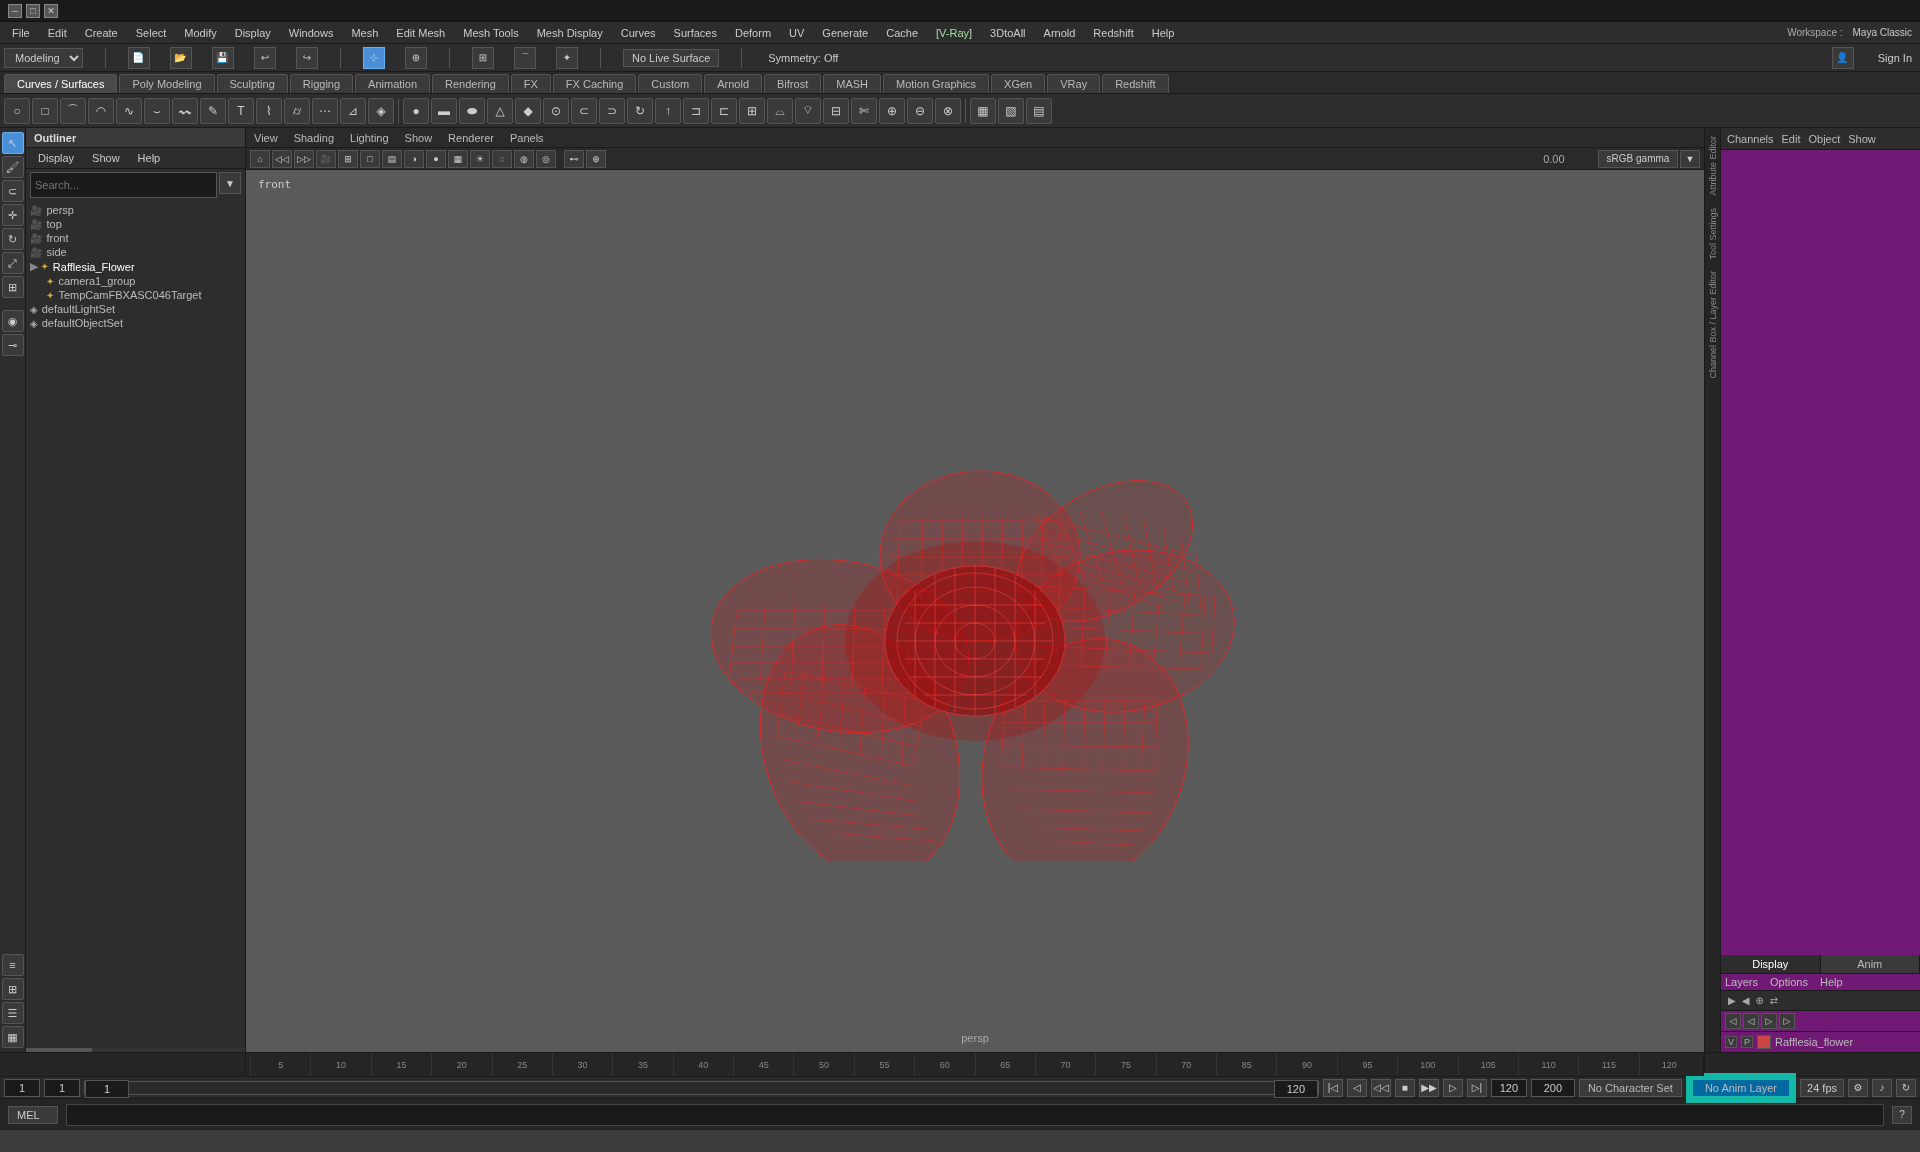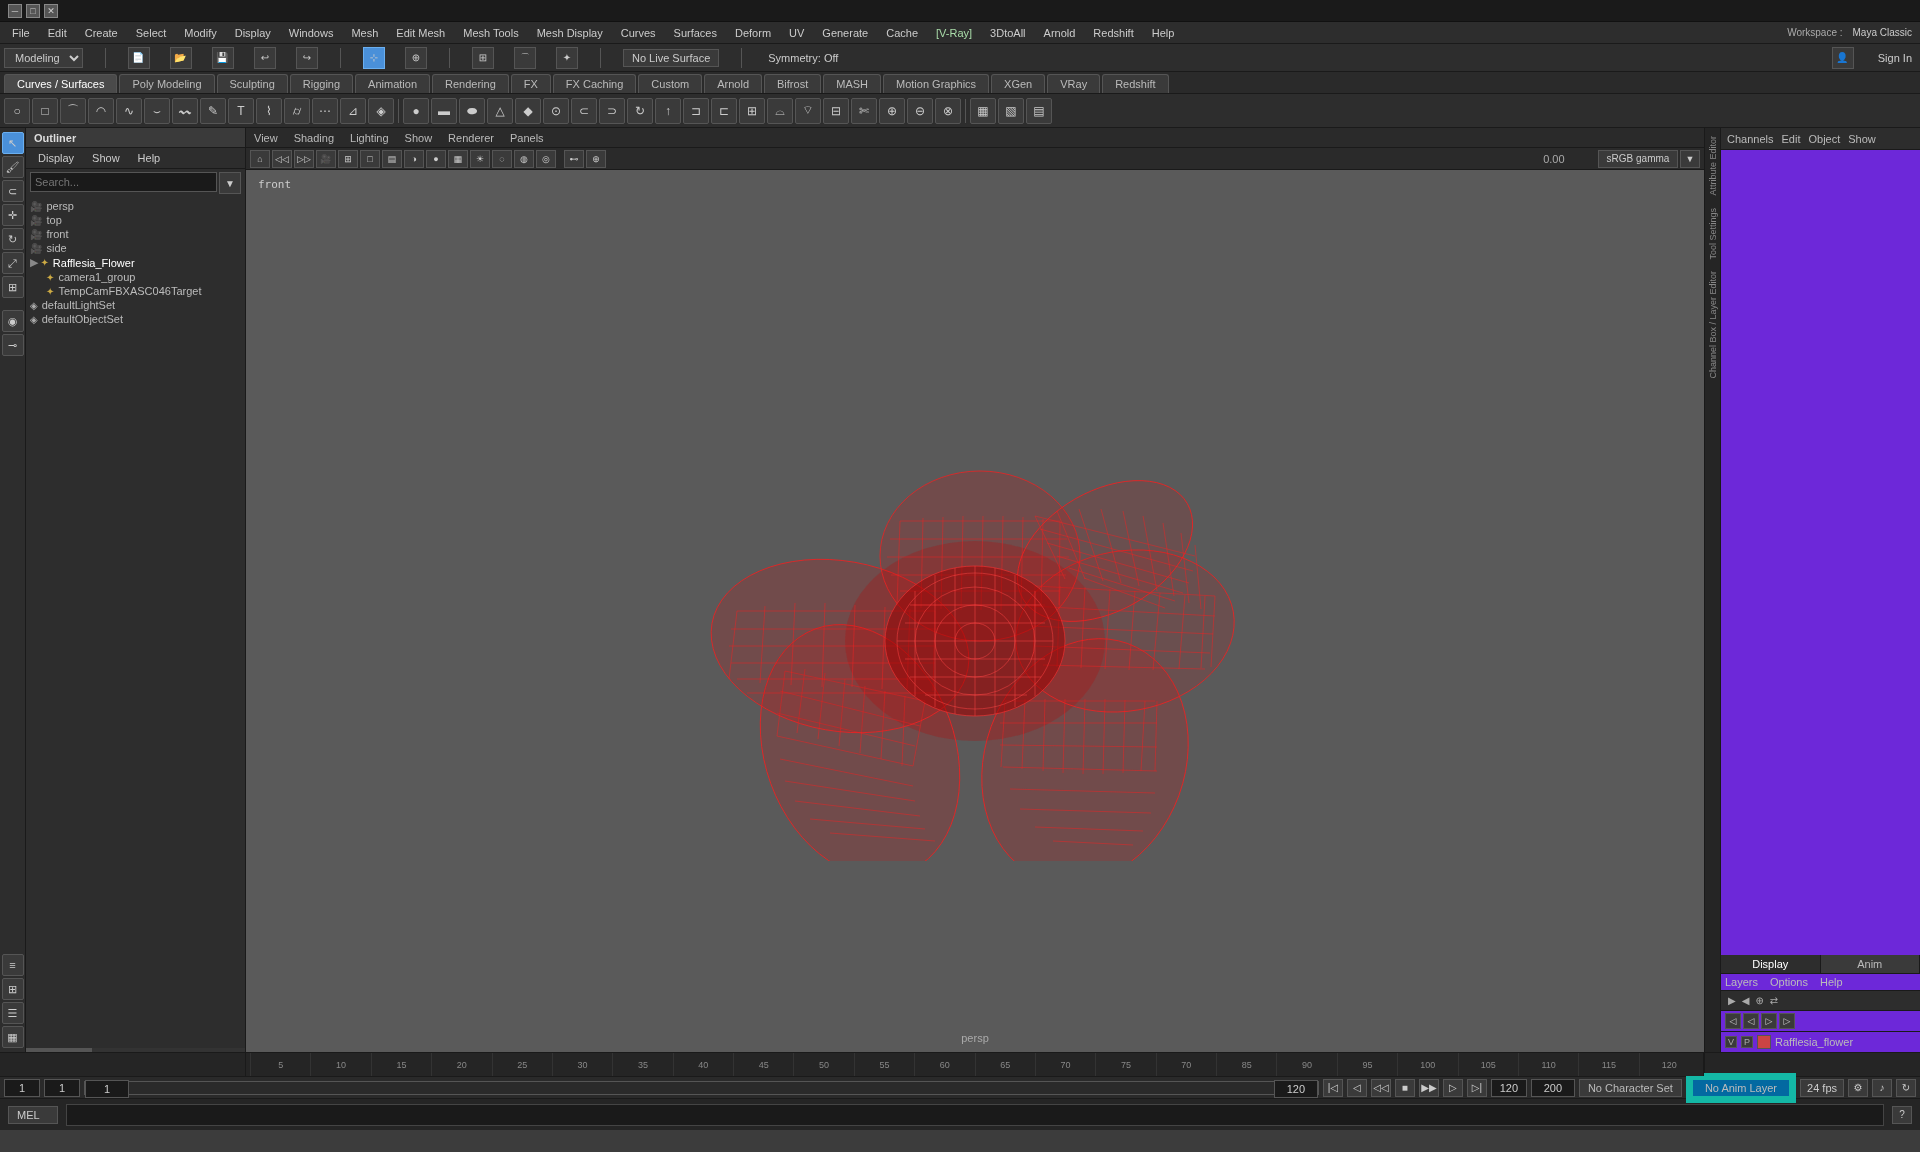--- a/index.html
+++ b/index.html
@@ -198,21 +198,21 @@
       display: flex;
       gap: 2px;
     }
     #outliner-search input {
       flex: 1;
       background: #1a1a1a;
       border: 1px solid #555;
       color: #ccc;
       padding: 2px 4px;
       font-size: 11px;
-      height: 20px;
+      height: 26px;
     }
     .outliner-items {
       flex: 1;
       overflow-y: auto;
       padding: 2px 0;
     }
     .outliner-item {
       display: flex;
       align-items: center;
       padding: 1px 4px;
@@ -293,21 +293,21 @@
       bottom: 8px;
       left: 50%;
       transform: translateX(-50%);
       color: #aaa;
       font-size: 11px;
     }
 
     
     #right-panel {
       width: 200px;
-      background: #6d28d9;
+      background: #701a75;
       border-left: 1px solid #1a1a1a;
       display: flex;
       flex-direction: column;
     }
     #channel-header {
       height: 22px;
       background: #2d2d2d;
       display: flex;
       align-items: center;
       padding: 0 6px;

